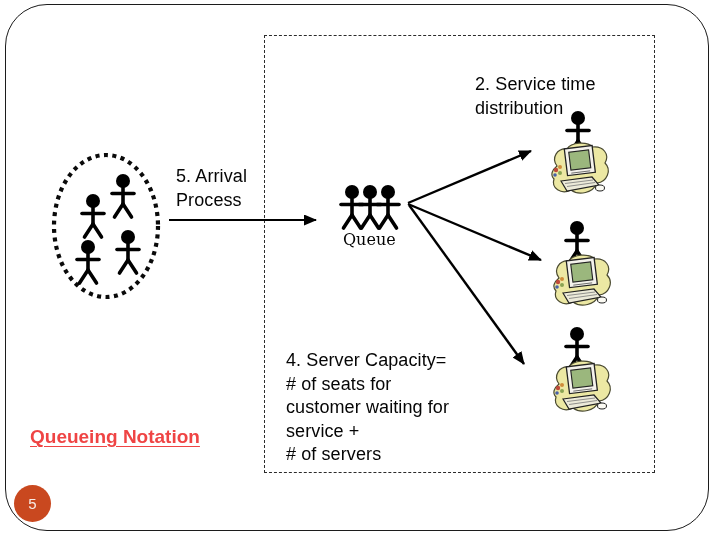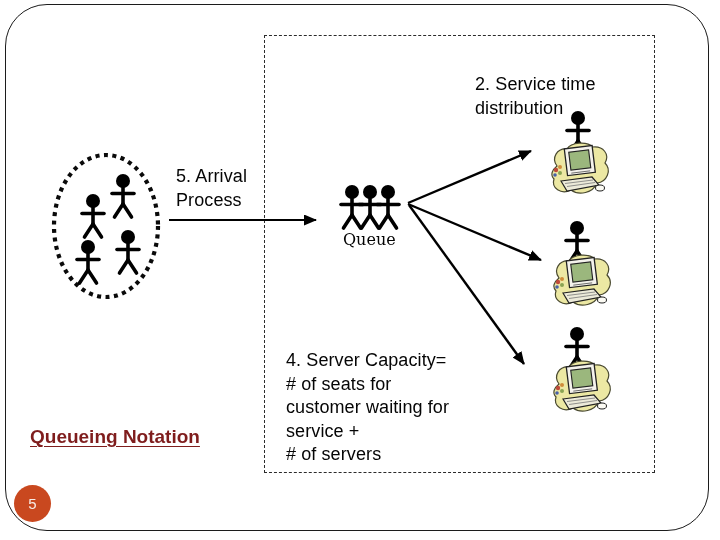--- a/index.html
+++ b/index.html
@@ -18,21 +18,21 @@
   .diagram-svg{position:absolute;left:0;top:0;width:720px;height:540px;}
   .label{
     position:absolute;font-size:18px;line-height:23.5px;white-space:pre-line;
     color:#050505;letter-spacing:0.1px;
   }
   .label-queue{
     position:absolute;font-family:"DejaVu Serif",serif;font-size:16px;color:#050505;
   }
   .notation-title{
     position:absolute;left:30px;top:426px;font-size:19px;font-weight:bold;
-    text-decoration:underline;text-underline-offset:3px;color:#7f1d1d;
+    text-decoration:underline;text-underline-offset:3px;color:#ef4444;
   }
   .page-badge{
     position:absolute;left:14px;top:485px;width:37px;height:37px;border-radius:50%;
     display:flex;align-items:center;justify-content:center;
     font-size:15px;color:#f7ece6;
   }
 </style>
 </head>
 <body>
 

